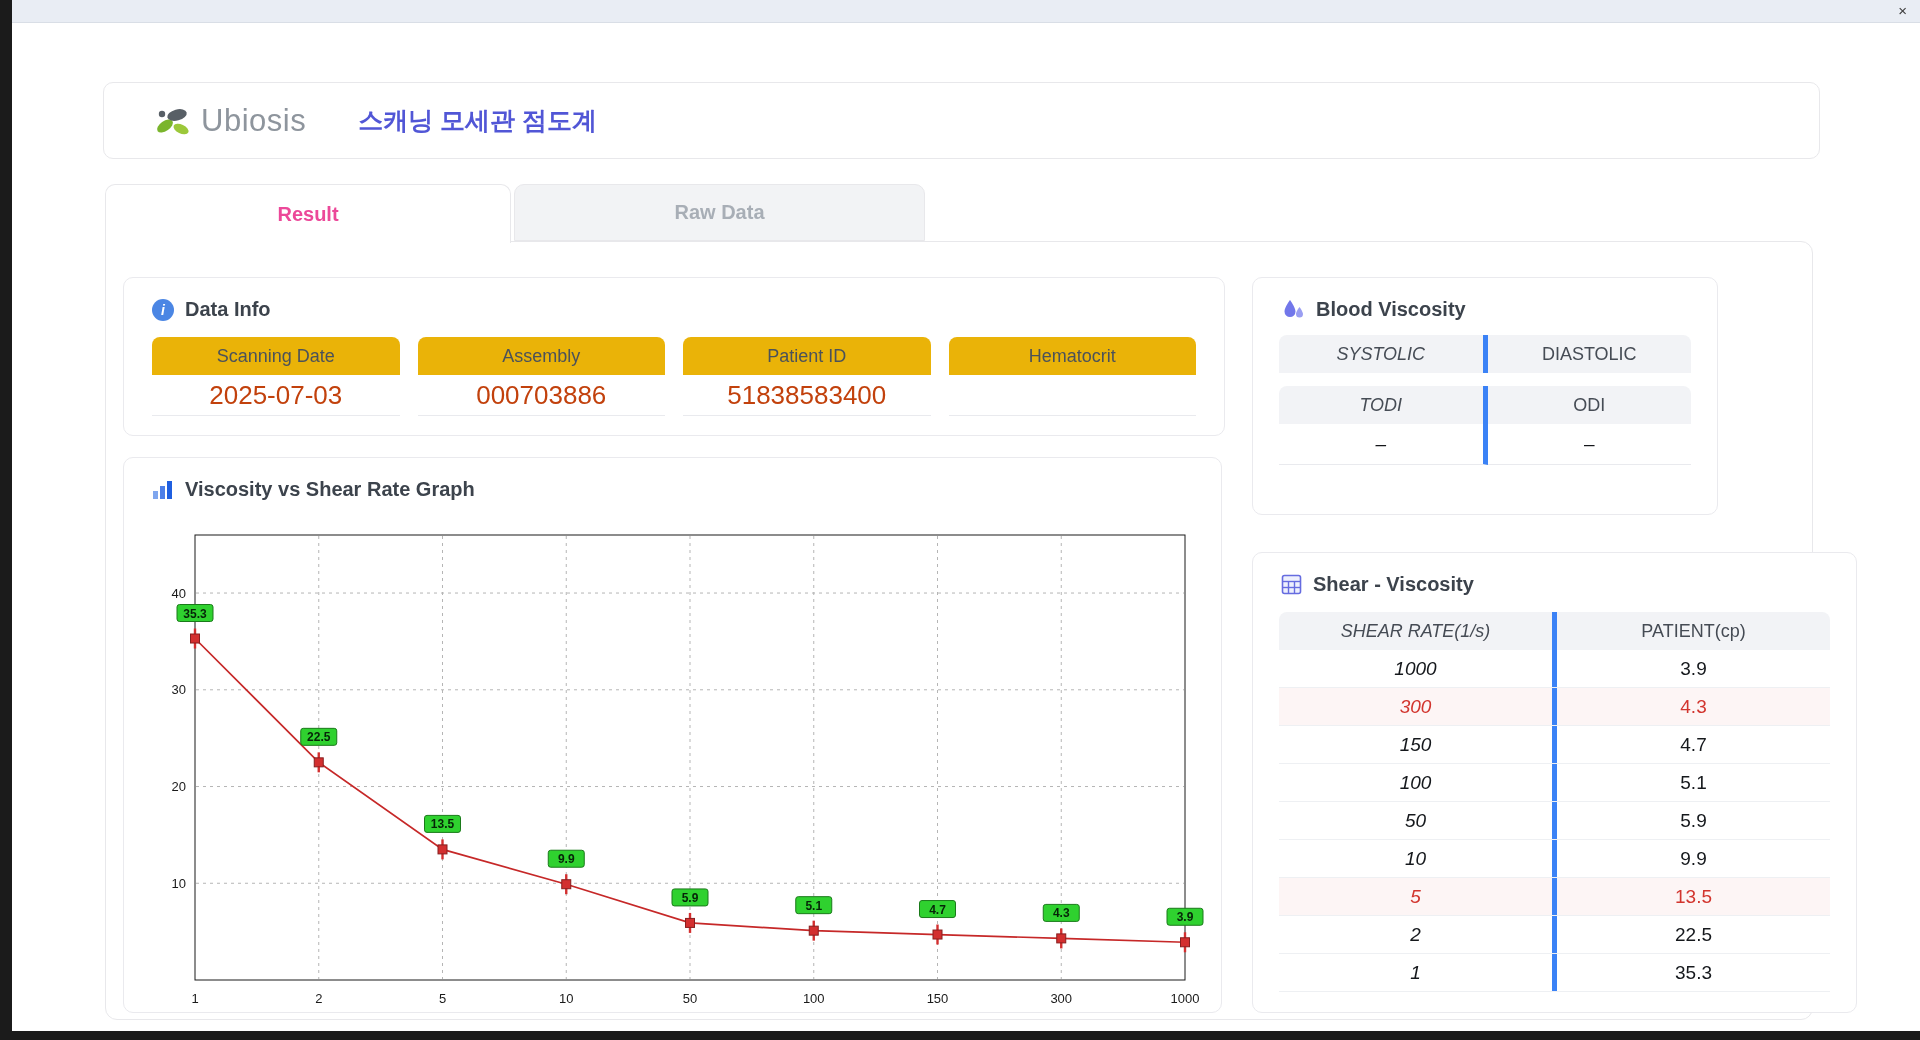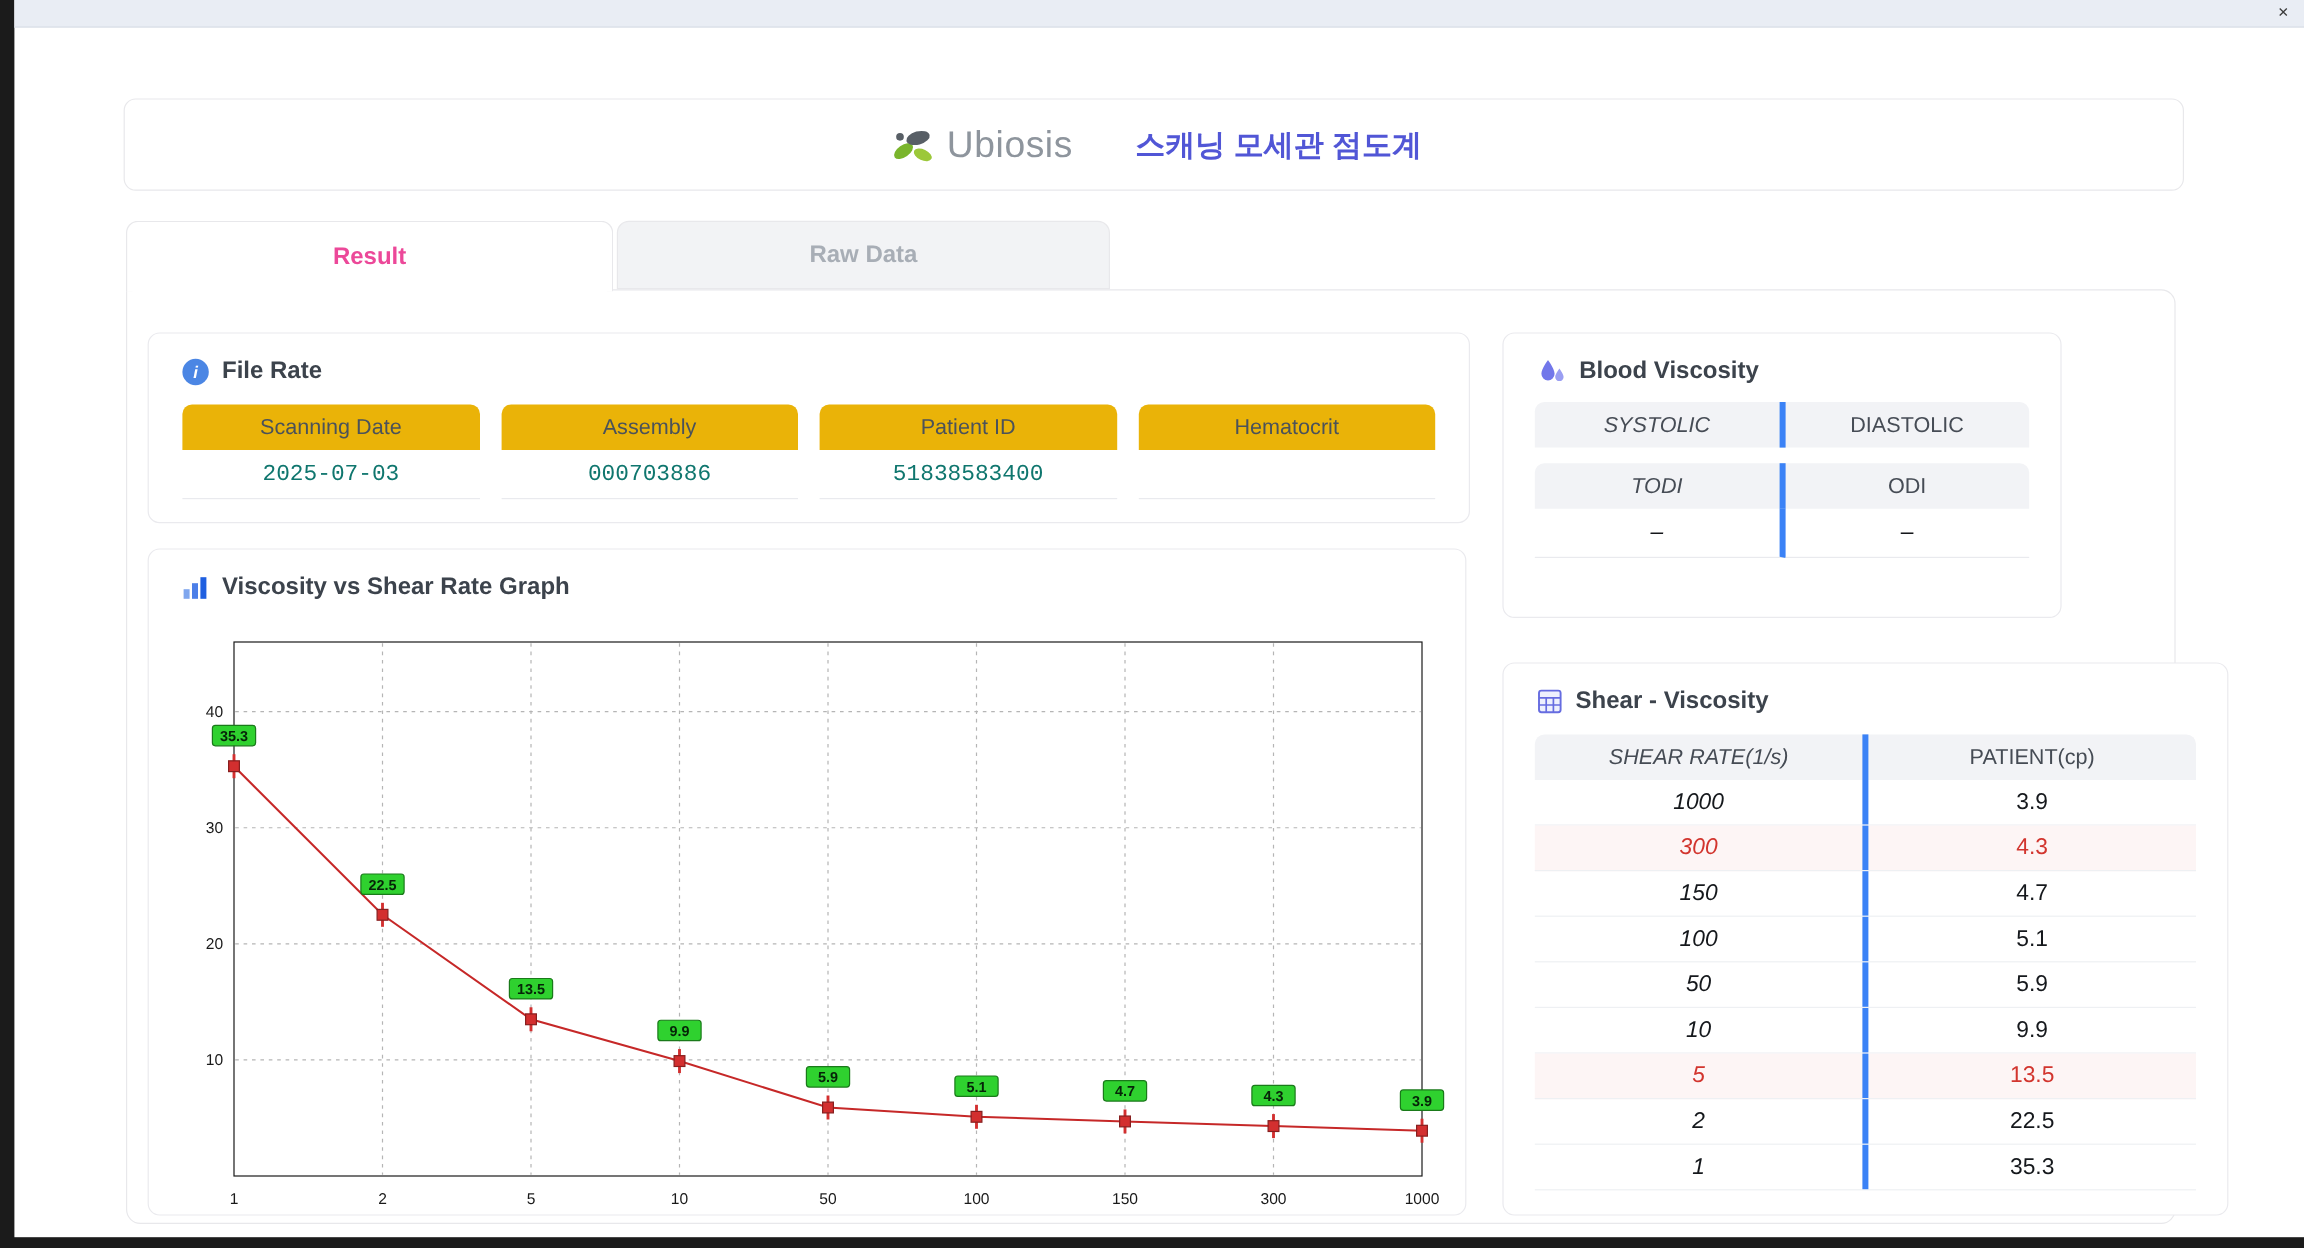--- a/index.html
+++ b/index.html
@@ -3,21 +3,21 @@
 <meta charset="utf-8">
 <style>
   *{margin:0;padding:0;box-sizing:border-box;}
   html,body{width:1920px;height:1040px;}
   body{background:#1b1b1b;font-family:"Liberation Sans",sans-serif;position:relative;overflow:hidden;}
 
   .window{position:absolute;left:12px;top:0;width:1908px;height:1031px;background:#ffffff;}
   .titlebar{position:absolute;left:0;top:0;right:0;height:23px;background:#e9edf4;border-bottom:1px solid #d9dee6;}
   .close-btn{position:absolute;right:13px;top:2px;font-size:15px;color:#3c3c3c;cursor:pointer;line-height:18px;}
 
-  .header-card{position:absolute;left:91px;top:82px;width:1717px;height:77px;border:1px solid #e8e8eb;border-radius:10px;display:flex;align-items:center;padding:0 46px;background:#fff;justify-content:center;}
+  .header-card{position:absolute;left:91px;top:82px;width:1717px;height:77px;border:1px solid #e8e8eb;border-radius:10px;display:flex;align-items:center;padding:0 46px;background:#fff;}
   .logo{display:flex;align-items:center;gap:5px;margin-right:52px;}
   .logo-text{font-size:31px;color:#8e959d;letter-spacing:0.5px;}
   .app-title{font-size:25px;font-weight:bold;color:#5156d6;}
 
   .tab{position:absolute;display:flex;align-items:center;justify-content:center;font-size:20px;font-weight:bold;border:1px solid #e8e8eb;border-radius:10px 10px 0 0;cursor:pointer;}
   .tab-result{left:93px;top:184px;width:406px;height:59px;background:#fff;border-bottom:none;color:#ec4899;z-index:3;}
   .tab-rawdata{left:502px;top:184px;width:411px;height:57px;background:#f2f3f5;color:#a8aeb6;z-index:1;}
 
   .main-panel{position:absolute;left:93px;top:241px;width:1708px;height:779px;border:1px solid #e8e8eb;border-radius:0 12px 12px 12px;background:#fff;z-index:2;}
 
@@ -26,21 +26,21 @@
   .card-title{font-size:20px;font-weight:bold;color:#3c434c;}
 
   #file-info-card{left:17px;top:35px;width:1102px;height:159px;}
   #graph-card{left:17px;top:215px;width:1099px;height:556px;}
   #blood-card{left:1146px;top:35px;width:466px;height:238px;}
   #shear-card{left:1146px;top:310px;width:605px;height:461px;}
 
   .fi-fields{display:flex;gap:18px;padding:2px 28px 0;}
   .fi-field{flex:1;}
   .fi-label{height:38px;background:#eab308;border-radius:8px 8px 0 0;display:flex;align-items:center;justify-content:center;font-size:18px;color:#4b525a;}
-  .fi-value{height:41px;display:flex;align-items:center;justify-content:center;font-size:19px;color:#0f766e;border-bottom:1px solid #e9eaee;font-family:Liberation Mono, monospace;}
+  .fi-value{height:41px;display:flex;align-items:center;justify-content:center;font-size:26px;color:#c2410c;border-bottom:1px solid #e9eaee;}
 
   .bv-group{margin:0 26px 13px;}
   .bv-row{display:flex;}
   .bv-row.head{background:#f2f3f6;border-radius:8px 8px 0 0;}
   .bv-cell{flex:1;height:38px;display:flex;align-items:center;justify-content:center;font-size:18px;color:#464c55;}
   .bv-row.vals .bv-cell{height:41px;font-size:19px;color:#14161a;border-bottom:1px solid #e9eaee;}
   .divr{border-right:5px solid #3b82f6;font-style:italic;}
 
   .sv-table{margin:2px 26px 0;}
   .sv-row{display:flex;border-bottom:1px solid #eef0f3;}
@@ -77,21 +77,21 @@
   </div>
 
   <div class="tab tab-result">Result</div>
   <div class="tab tab-rawdata">Raw Data</div>
 
   <div class="main-panel">
 
     <div class="card" id="file-info-card">
       <div class="card-head">
         <div class="icon-circle-info">i</div>
-        <div class="card-title">File Rate</div>
+        <div class="card-title">Data Info</div>
       </div>
       <div class="fi-fields">
         <div class="fi-field">
           <div class="fi-label">Scanning Date</div>
           <div class="fi-value">2025-07-03</div>
         </div>
         <div class="fi-field">
           <div class="fi-label">Assembly</div>
           <div class="fi-value">000703886</div>
         </div>

